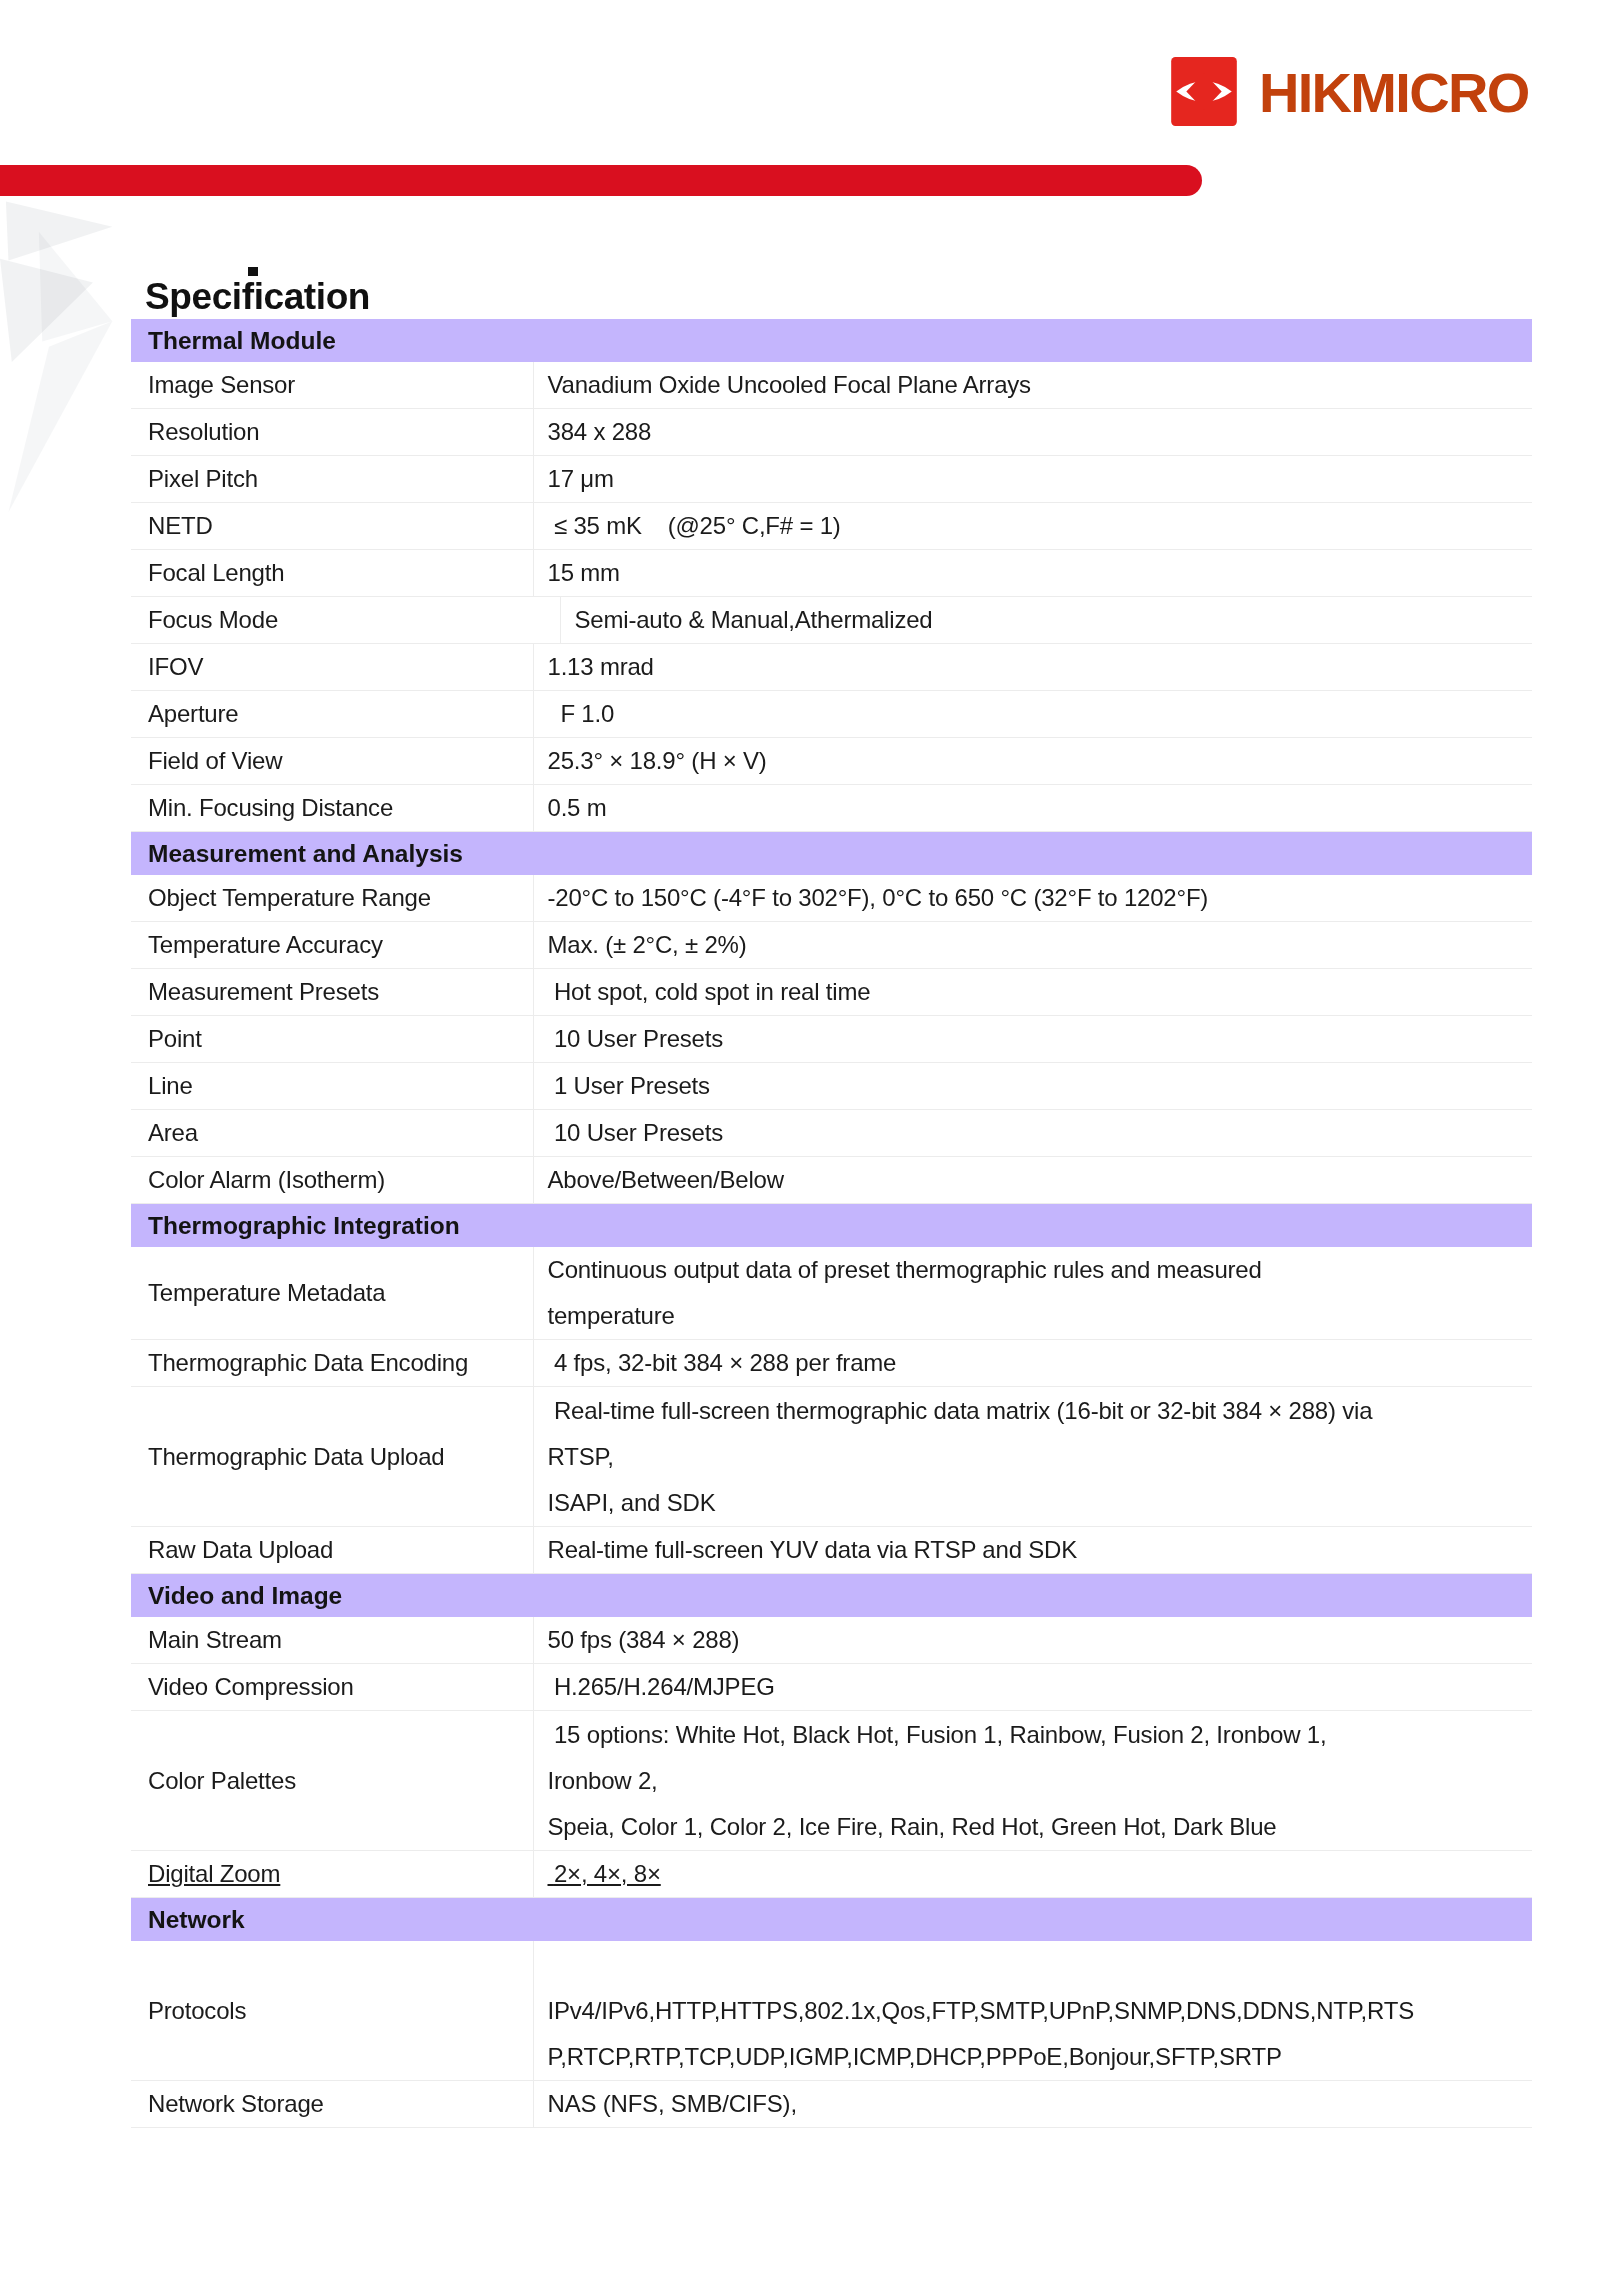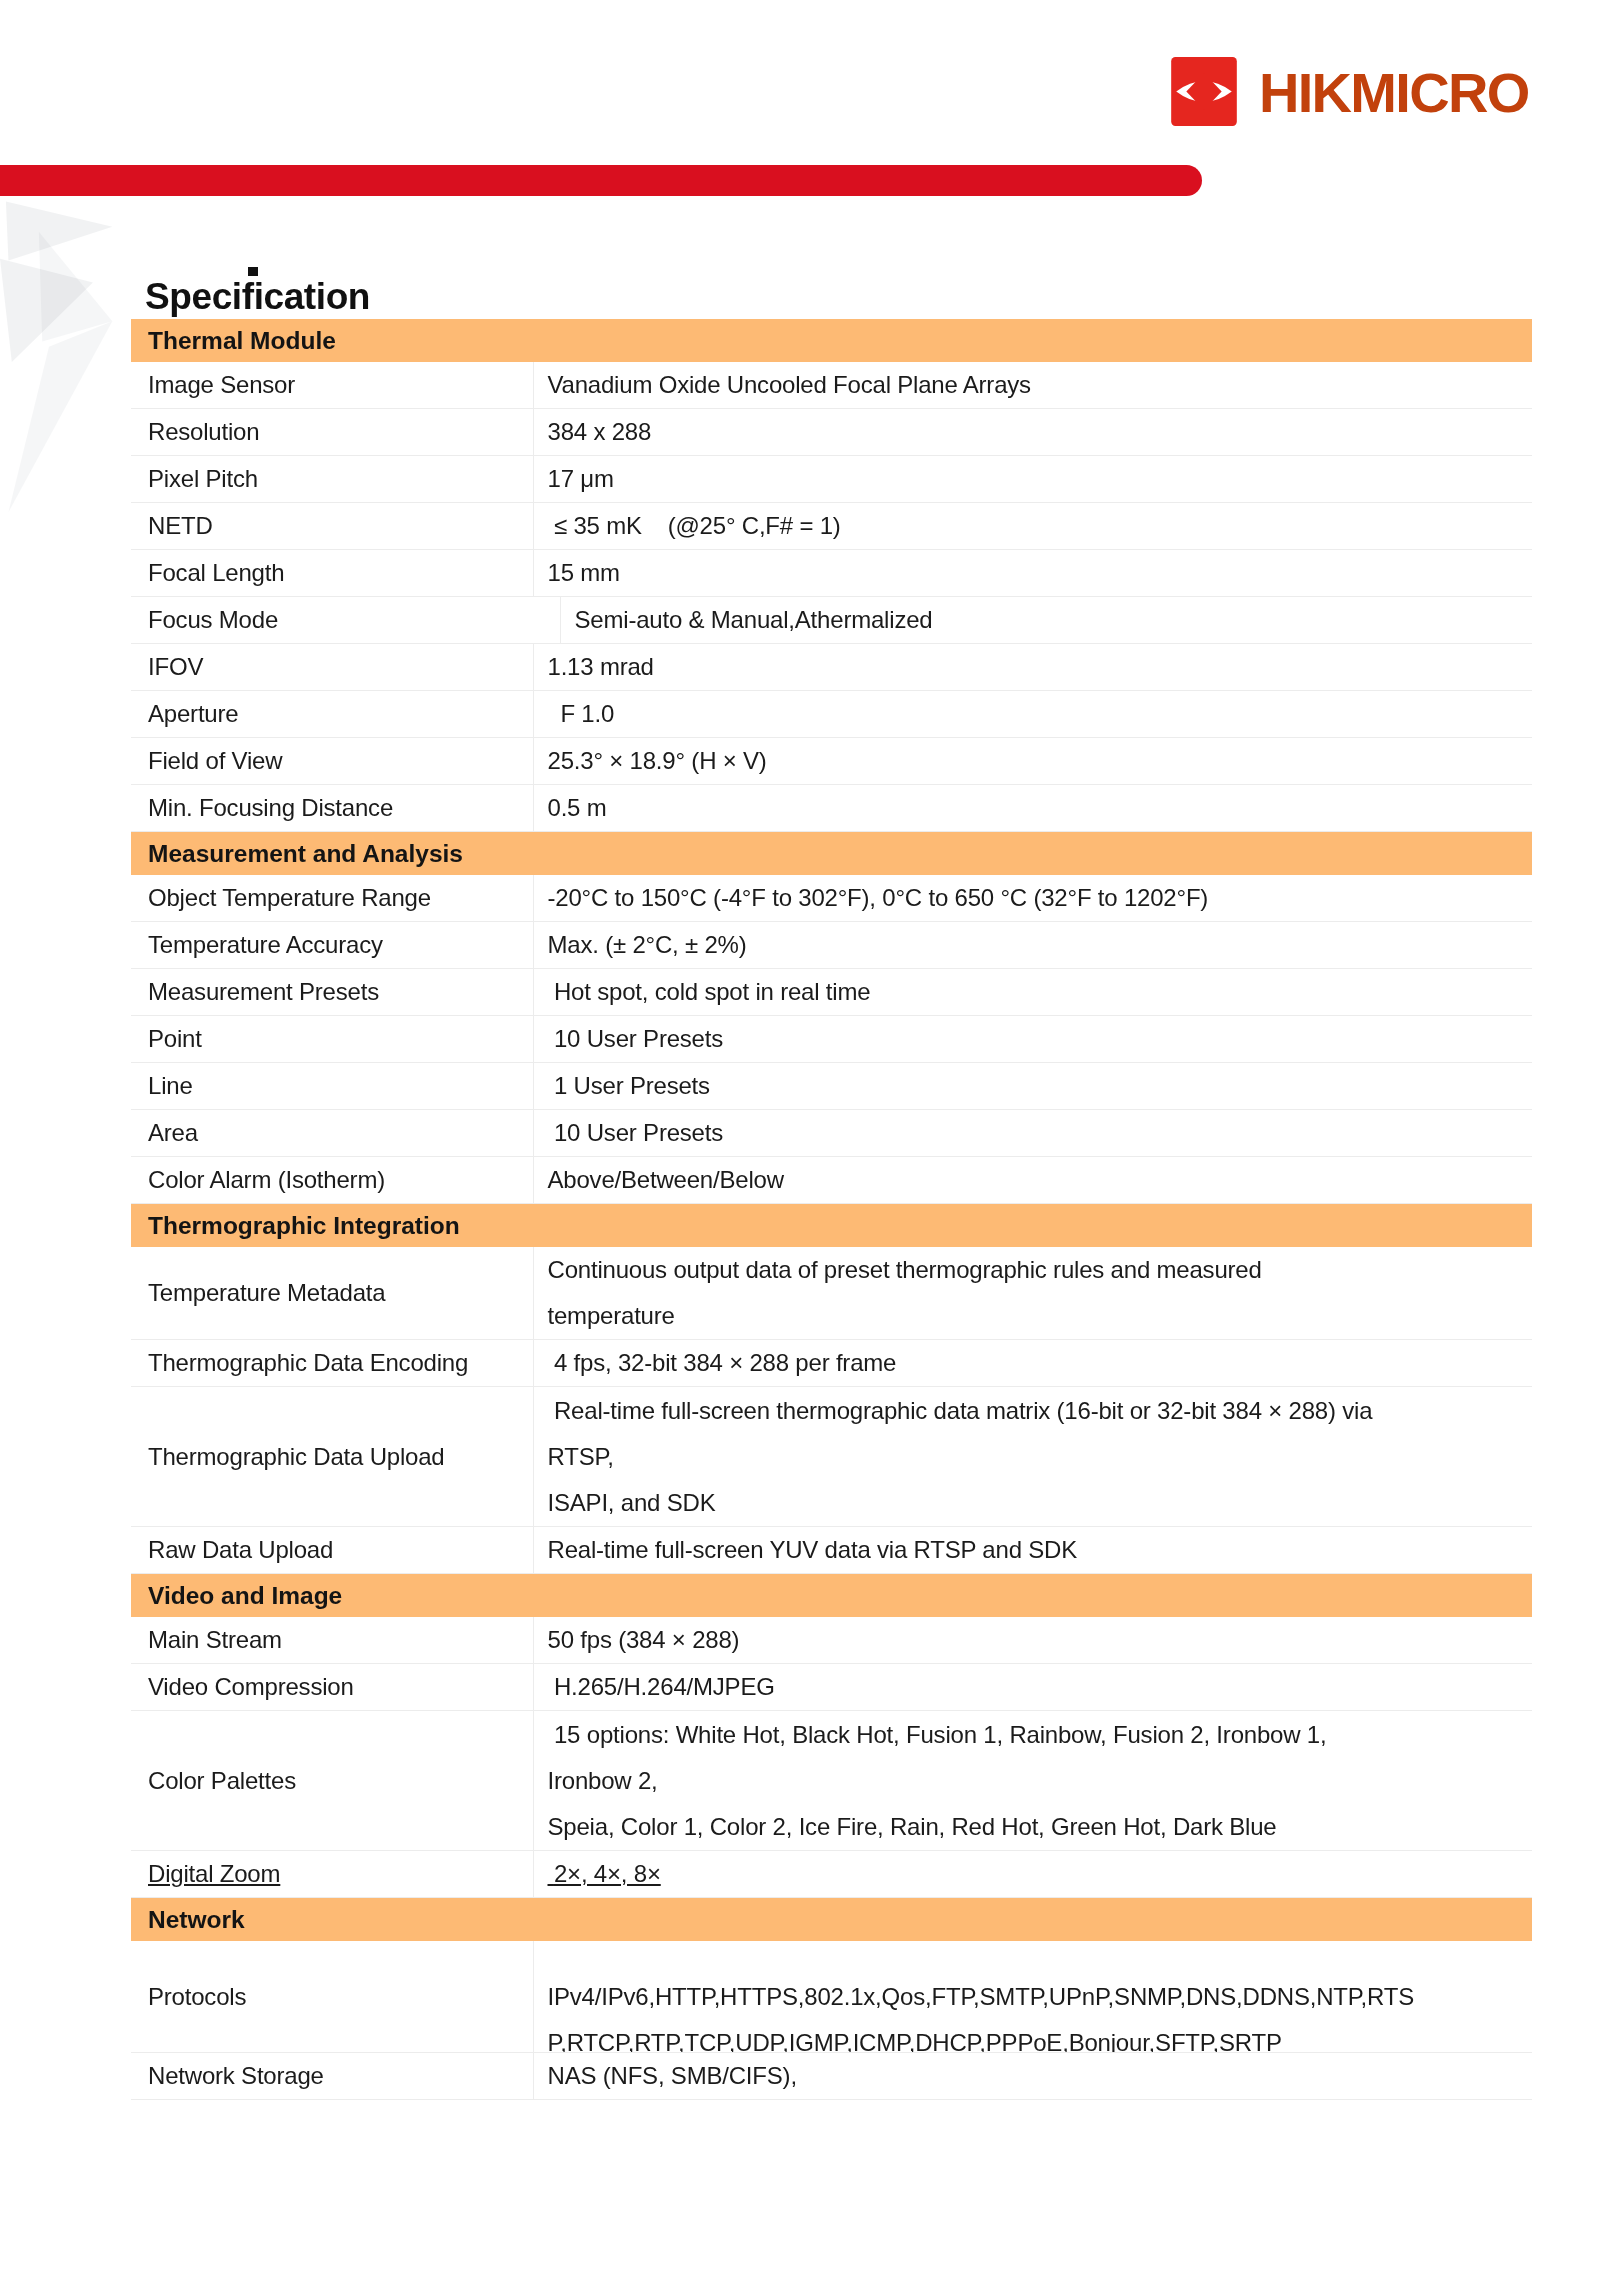--- a/index.html
+++ b/index.html
@@ -21,21 +21,21 @@
   }
   
   .watermark { position:absolute; top:201px; left:0; }
   
   .heading { position:absolute; top:272px; left:145px; display:flex; align-items:center;flex-direction:column; }
   .heading-bullet { width:9.3px; height:9.3px; background:#111; margin-right:9.3px; margin-top:-5px; }
   .heading-text { font-size:37px; font-weight:bold; letter-spacing:-0.4px; color:#111; }
   
   .spec-table { position:absolute; top:319px; left:131px; width:1401px; }
   .section-header {
-    box-sizing:border-box; height:43px; background:#fdba74;
+    box-sizing:border-box; height:43px; background:#c4b5fd;
     display:flex; align-items:center; padding-left:17px;
     font-size:24.5px; font-weight:bold; color:#141414;
   }
   .spec-row {
     display:flex; box-sizing:border-box; background:#ffffff;
     border-bottom:1.7px solid #ececec; overflow:hidden;
   }
   .cell-label {
     box-sizing:border-box; flex:0 0 402px; width:402px; padding-left:17px;
     display:flex; align-items:center; font-size:24px; color:#1b1b1b;
@@ -231,21 +231,21 @@
 Speia, Color 1, Color 2, Ice Fire, Rain, Red Hot, Green Hot, Dark Blue</span>
       </div>
     </div>
     <div class="spec-row" style="height: 47px; text-decoration: underline;">
       <div class="cell-label">Digital Zoom</div>
       <div class="cell-value">
         <span class="value-text"> 2×, 4×, 8×</span>
       </div>
     </div>
     <div class="section-header">Network</div>
-    <div class="spec-row" style="height: 112px;">
+    <div class="spec-row" style="height: 140px;">
       <div class="cell-label">Protocols</div>
       <div class="cell-value">
         <span class="value-text">
 IPv4/IPv6,HTTP,HTTPS,802.1x,Qos,FTP,SMTP,UPnP,SNMP,DNS,DDNS,NTP,RTS
 P,RTCP,RTP,TCP,UDP,IGMP,ICMP,DHCP,PPPoE,Bonjour,SFTP,SRTP</span>
       </div>
     </div>
     <div class="spec-row" style="height: 47px;">
       <div class="cell-label">Network Storage</div>
       <div class="cell-value">

